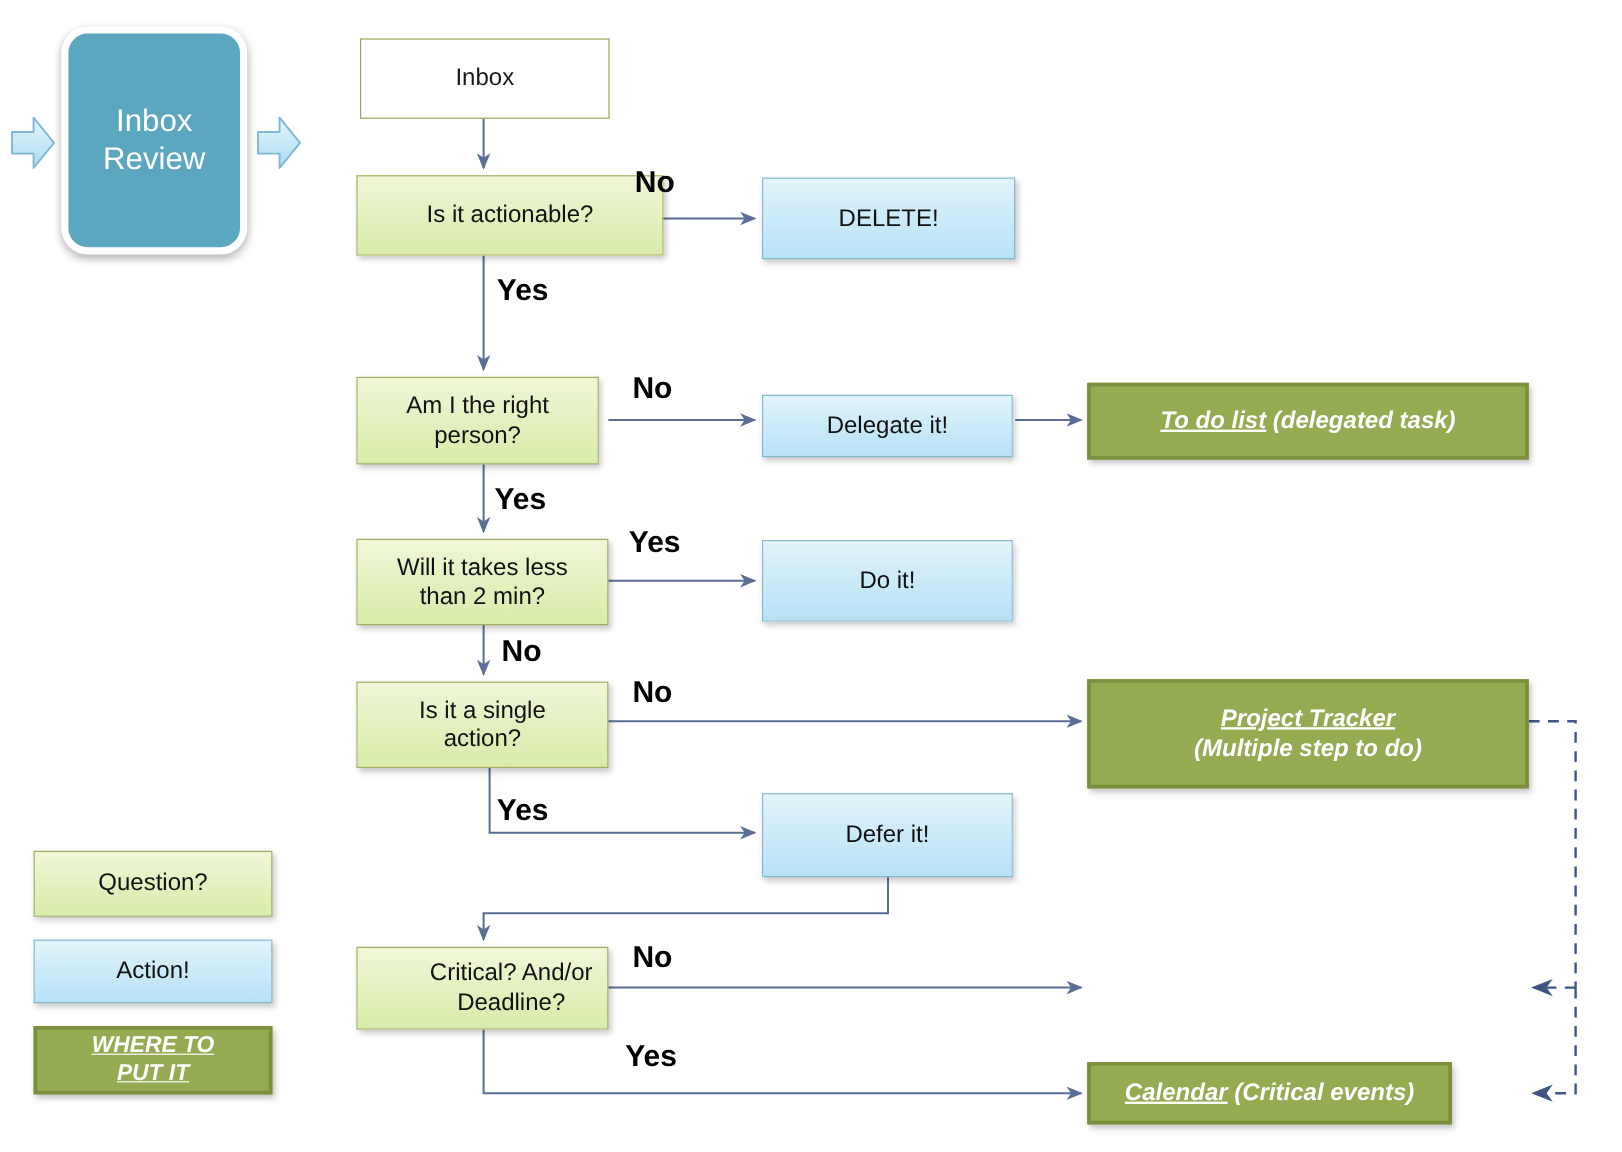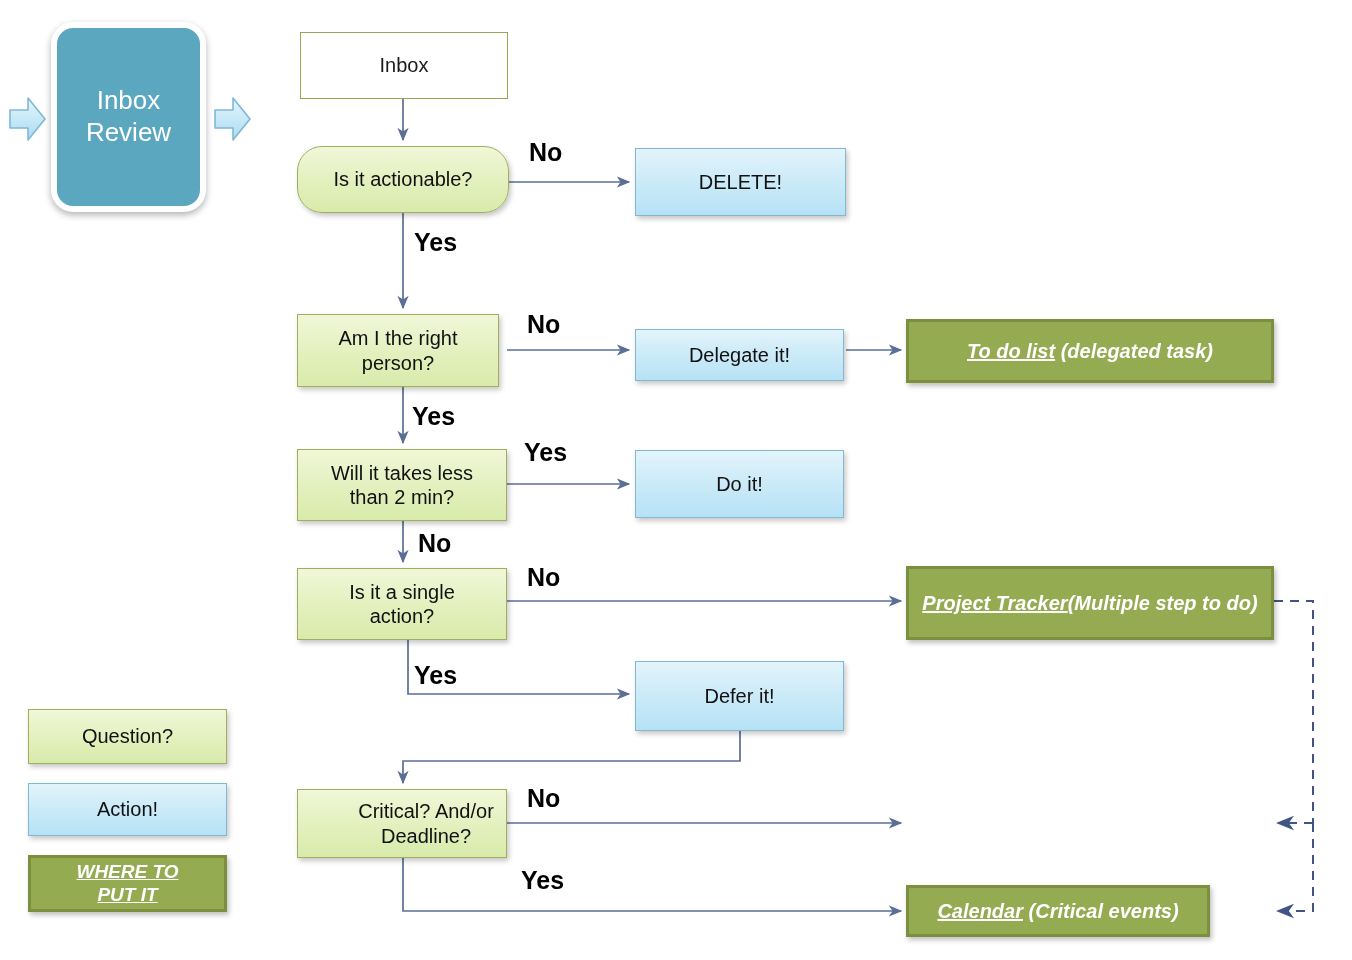--- a/index.html
+++ b/index.html
@@ -173,21 +173,21 @@
 
   <div class="node start-capsule" style="left:51px; top:22px; width:155px; height:190px;">
     <span style="white-space:pre-line;">Inbox
 Review</span>
   </div>
 
   <div class="node plain-box" style="left:300px; top:32px; width:208px; height:67px;">
     <span>Inbox</span>
   </div>
 
-  <div class="node question-box" style="left:297px; top:146px; width:212px; height:67px;border-radius:25px;">
+  <div class="node question-box" style="left:297px; top:146px; width:256px; height:67px;">
     <span style="white-space:pre-line;">Is it actionable?</span>
   </div>
 
   <div class="node question-box" style="left:297px; top:314px; width:202px; height:73px;">
     <span style="white-space:pre-line;">Am I the right
 person?</span>
   </div>
 
   <div class="node question-box" style="left:297px; top:449px; width:210px; height:72px;">
     <span style="white-space:pre-line;">Will it takes less
@@ -219,21 +219,21 @@
   <div class="node dest-box" style="left:906px; top:319px; width:368px; height:64px;">
     <span>
       <span class="u">To do list</span><span> (delegated task)</span>
     </span>
   </div>
 
   <div class="node action-box" style="left:635px; top:661px; width:209px; height:70px;">
     <span>Defer it!</span>
   </div>
 
-  <div class="node dest-box" style="left:906px; top:566px; width:368px; height:74px; flex-direction:row;">
+  <div class="node dest-box" style="left:906px; top:566px; width:368px; height:91px; flex-direction:column;">
     <span class="u">Project Tracker</span>
     <span>(Multiple step to do)</span>
   </div>
 
 
   <div class="node dest-box" style="left:906px; top:885px; width:304px; height:52px;">
     <span>
       <span class="u">Calendar</span><span> (Critical events)</span>
     </span>
   </div>

